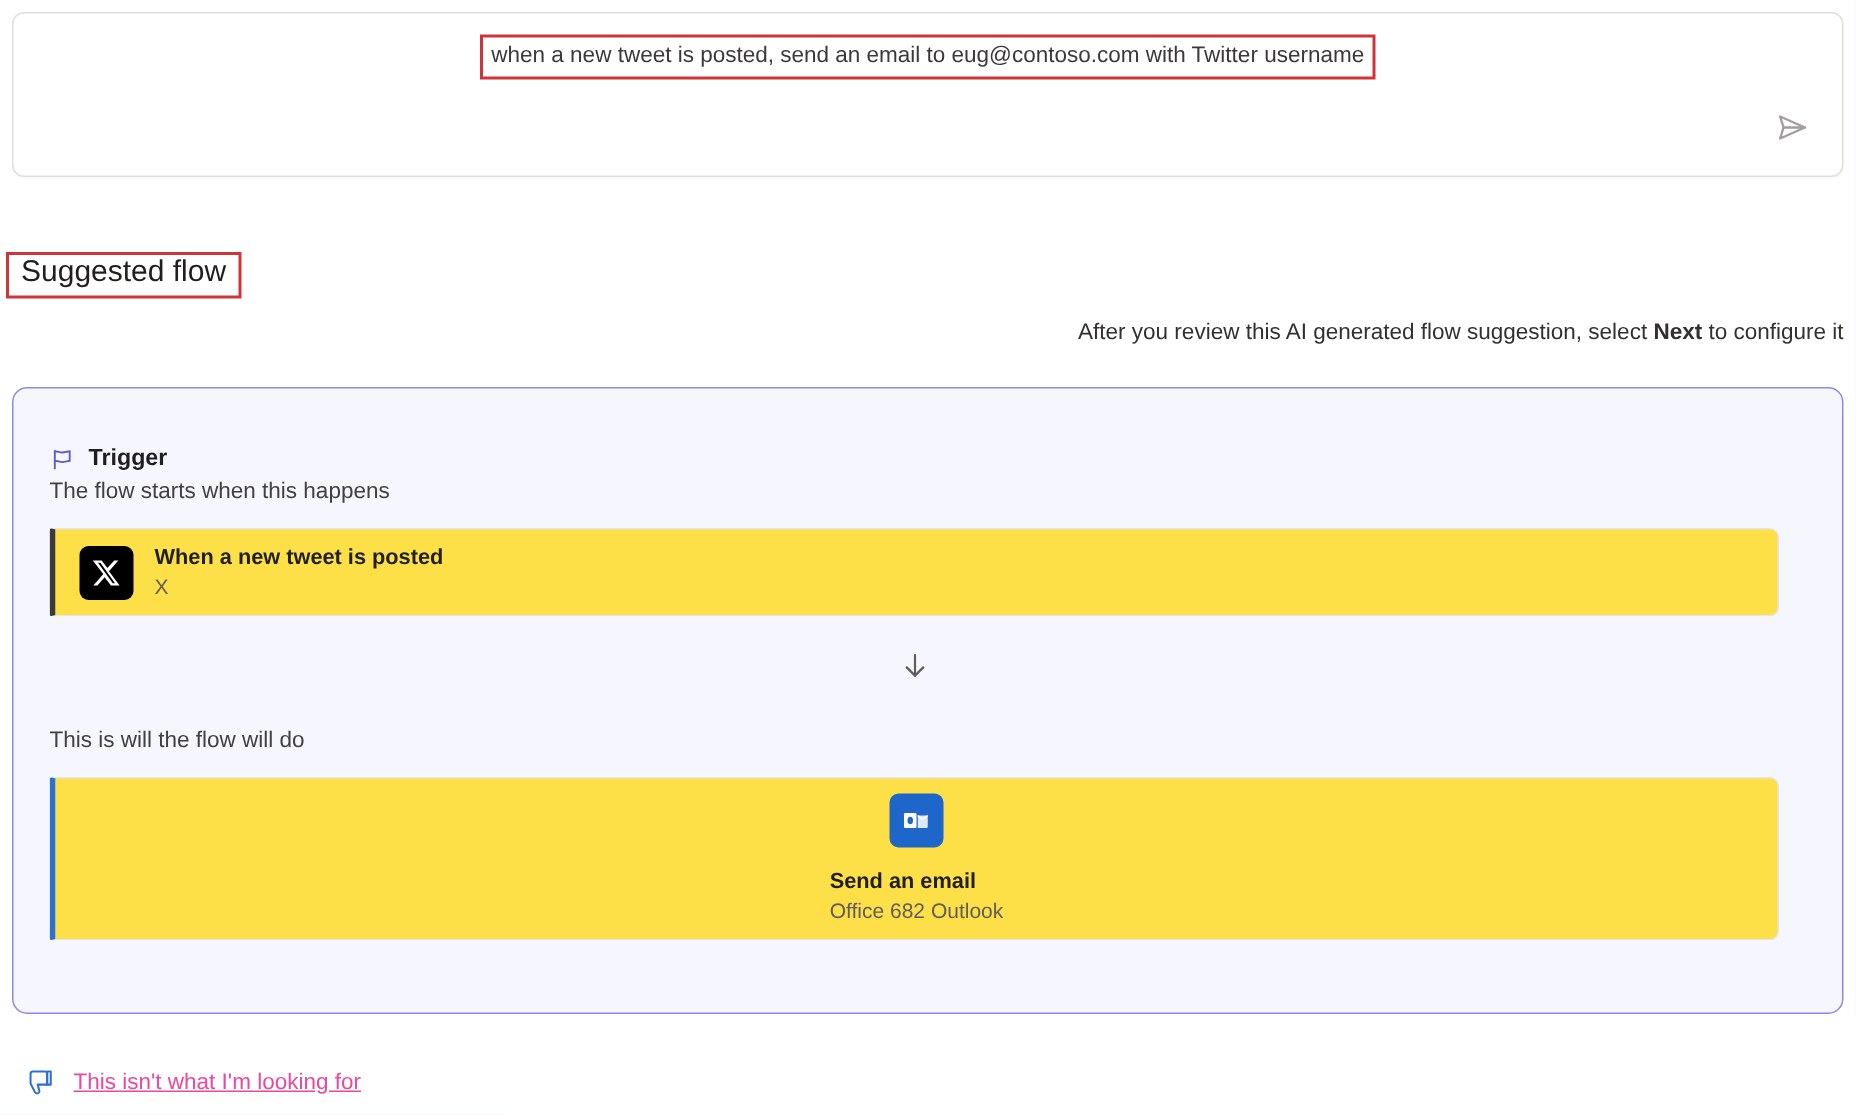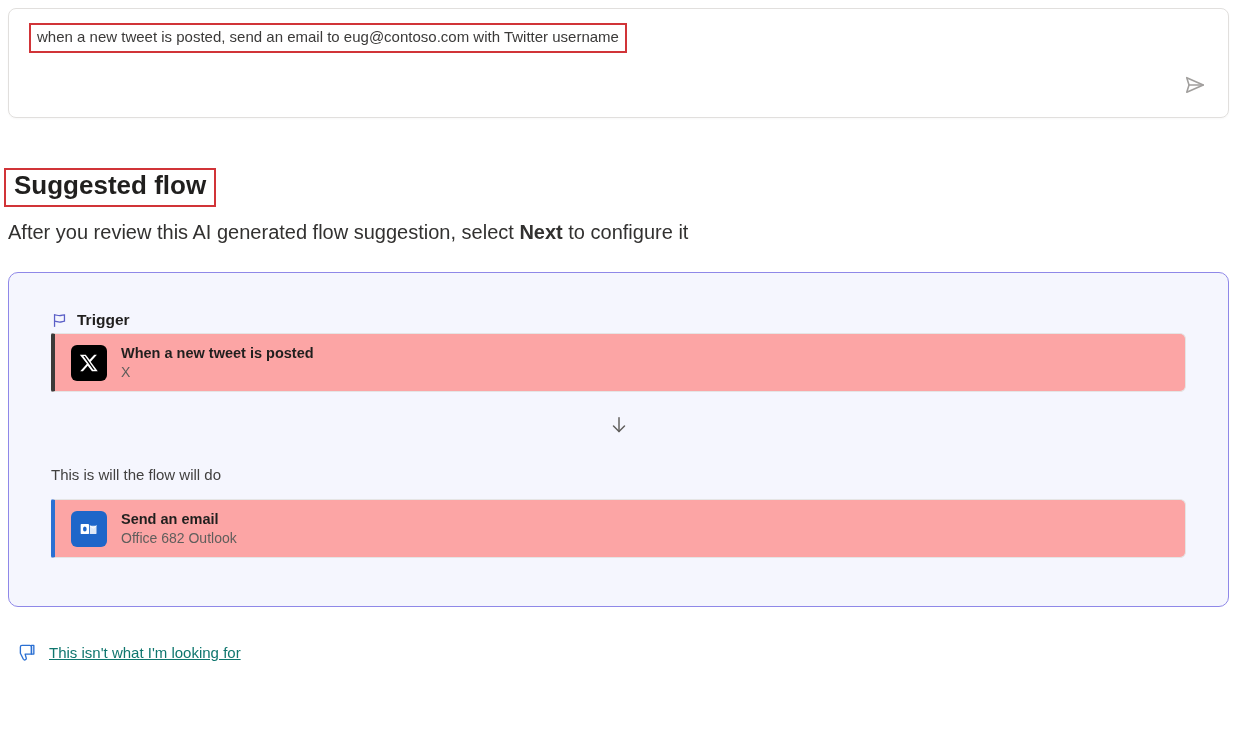--- a/index.html
+++ b/index.html
@@ -15,20 +15,21 @@
       padding: 8px 8px 8px 8px;
       width: 1237px;
     }
     .prompt-card {
       border: 1px solid #e1dfdd;
       border-radius: 8px;
       padding: 14px 20px 20px 20px;
       box-shadow: 0 1px 2px rgba(0,0,0,0.03);
       position: relative;
       min-height: 110px;
+      text-align: center;
     }
     .prompt-highlight {
       display: inline-block;
       border: 2px solid #d13438;
       padding: 1px 6px 3px 6px;
       line-height: 1.45;
       font-size: 15px;
       color: #3b3a39;
     }
     .send-btn {
@@ -48,38 +49,39 @@
     .suggested-section {
       margin-top: 50px;
     }
     .sf-title-wrap {
       display: inline-block;
       border: 2px solid #d13438;
       padding: 0 8px 4px 8px;
       margin-left: -4px;
     }
     .sf-title {
-      font-size: 26px;
-      font-weight: 700;
+      font-size: 20px;
+      font-weight: 400;
       color: #201f1e;
     }
     .sf-subtitle {
       margin-top: 14px;
-      font-size: 20px;
+      font-size: 15px;
       color: #323130;
+      text-align: right;
     }
     .sf-subtitle strong {
       font-weight: 700;
     }
     .flow-panel {
       margin-top: 28px;
       border: 1px solid #8f88e8;
       border-radius: 10px;
       background: #f5f6fe;
-      padding: 38px 42px 48px 42px;
+      padding: 38px 42px 48px 24px;
     }
     .section-head {
       display: flex;
       align-items: center;
       gap: 9px;
       margin-bottom: 4px;
     }
     .section-head-icon {
       color: #5b5fc7;
       display: inline-flex;
@@ -89,31 +91,32 @@
       font-size: 15.5px;
       color: #201f1e;
     }
     .section-head-desc {
       font-size: 15px;
       color: #424140;
       margin-top: 4px;
       margin-bottom: 16px;
     }
     .step-card {
-      background: #fca5a5;
+      background: #fde047;
       border: 1px solid #e5e5e5;
       border-left: 4px solid #3b3a39;
       border-radius: 2px 6px 6px 2px;
       padding: 10px 16px;
       display: flex;
       align-items: center;
       gap: 14px;
     }
     .step-card.action-card {
       border-left-color: #2b70d3;
+      flex-direction: column;
     }
     .step-icon {
       width: 36px;
       height: 36px;
       border-radius: 6px;
       display: flex;
       align-items: center;
       justify-content: center;
       flex-shrink: 0;
     }
@@ -150,21 +153,21 @@
       align-items: center;
       gap: 12px;
       margin-top: 36px;
       margin-left: 10px;
     }
     .feedback-icon {
       color: #2b70d3;
       display: inline-flex;
     }
     .feedback-link {
-      color: #0f766e;
+      color: #ec4899;
       text-decoration: underline;
       cursor: pointer;
       font-size: 15px;
     }
   </style>
 </head>
 <body>
 
 <div class="prompt-card">
   <span class="prompt-highlight">when a new tweet is posted, send an email to eug@contoso.com with Twitter username</span>
@@ -192,20 +195,21 @@
     <div>
       <div class="section-head">
         <span class="section-head-icon">
           <svg width="17" height="17" viewBox="0 0 24 24" fill="none" stroke="currentColor" stroke-width="1.8">
             <path d="M5 3v18"></path>
             <path d="M5 4c3 0 4 1.2 7 1.2S17 4 19 4v9c-2 0-4 1.2-7 1.2S8 13 5 13"></path>
           </svg>
         </span>
         <span class="section-head-title">Trigger</span>
       </div>
+      <div class="section-head-desc">The flow starts when this happens</div>
 
       <div class="step-card">
         <div class="step-icon x-icon">
           <svg width="20" height="20" viewBox="0 0 24 24" fill="currentColor">
             <path d="M18.244 2H21.5l-7.5 8.57L22.5 22h-6.94l-5.04-6.6L4.7 22H1.44l8.02-9.17L1 2h7.12l4.56 6.03L18.244 2zm-1.22 18.2h1.8L7.08 3.7H5.15l11.87 16.5z"></path>
           </svg>
         </div>
         <div class="step-text">
           <span class="step-title">When a new tweet is posted</span>
           <span class="step-sub">X</span>

